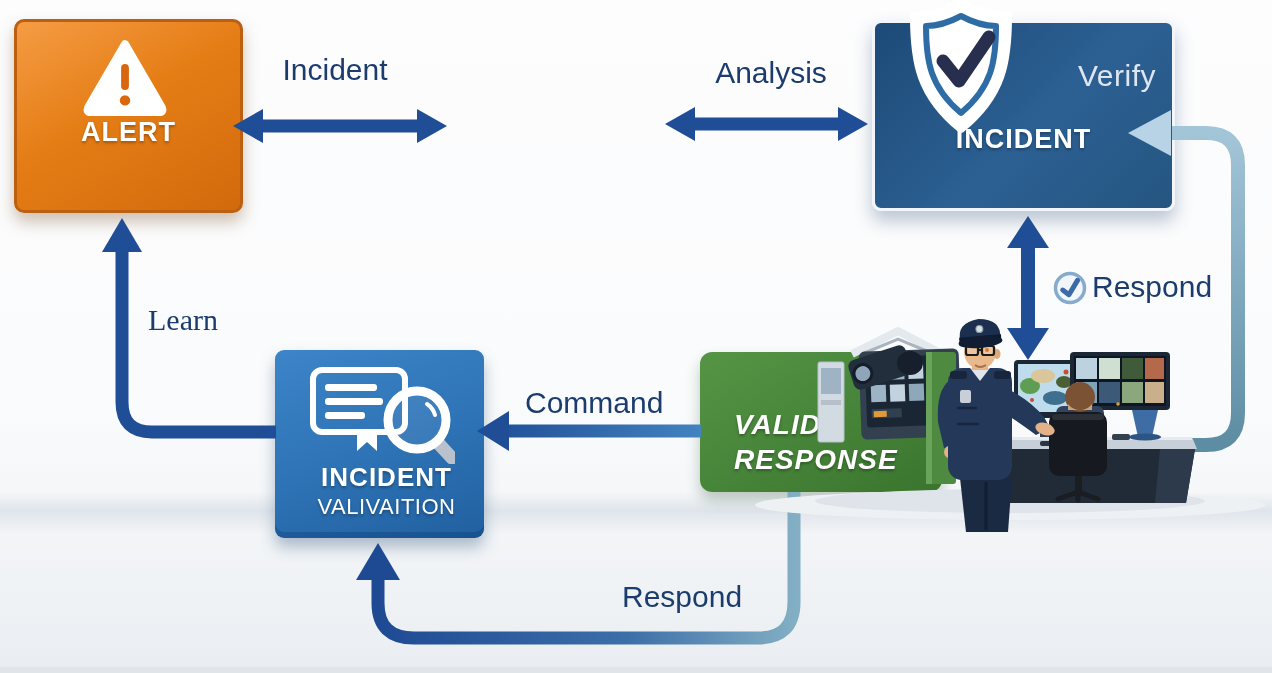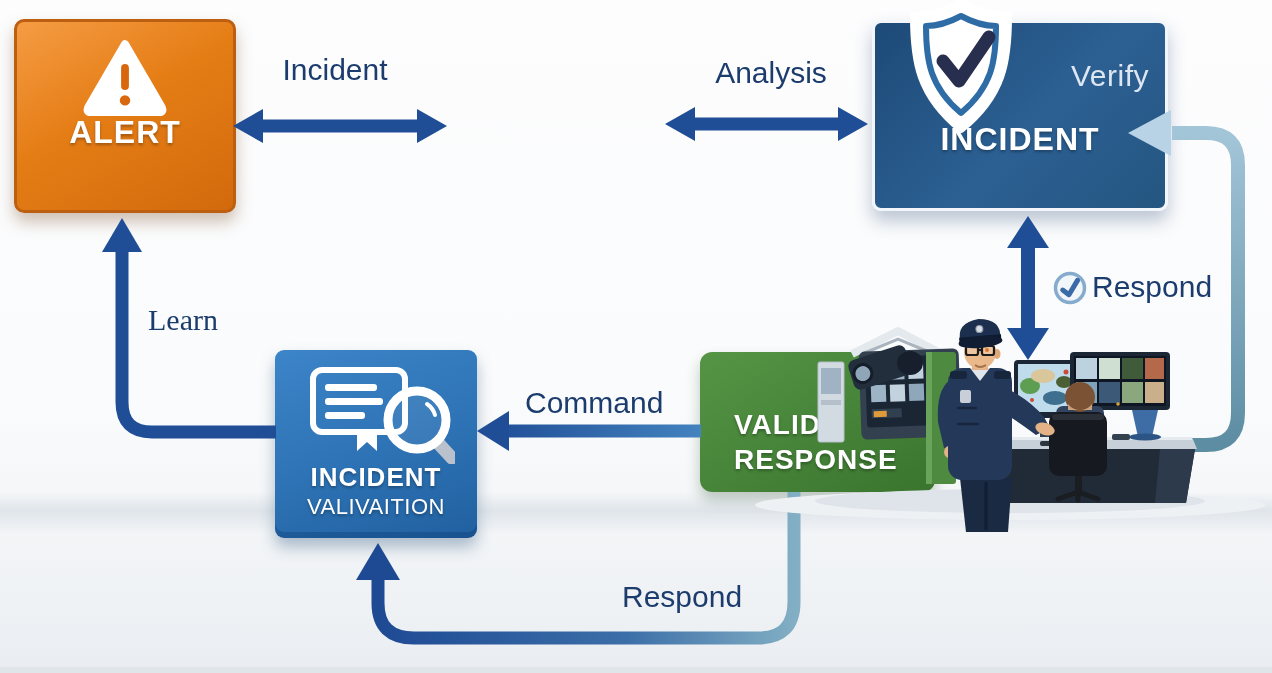--- a/index.html
+++ b/index.html
@@ -5,23 +5,23 @@
   html,body{margin:0;padding:0;background:#ffffff;}
   #canvas{
     position:relative;width:1272px;height:673px;overflow:hidden;
     font-family:"Liberation Sans","DejaVu Sans",sans-serif;
     background:linear-gradient(180deg,#fdfdfe 0%,#fafbfc 60%,#eef1f4 92%,#e9edf1 100%);
   }
   .floor-band{position:absolute;left:0;top:492px;width:100%;height:42px;z-index:0;
     background:linear-gradient(180deg,rgba(205,213,222,0) 0%,rgba(198,208,218,.45) 45%,rgba(230,234,239,0) 100%);}
   .bottom-strip{position:absolute;left:0;bottom:0;width:100%;height:6px;background:#dce1e7;opacity:.75;z-index:0;}
 
-  .box{position:absolute;border-radius:10px;z-index:1;}
+  .box{position:absolute;border-radius:10px;z-index:1;padding-left:7px;}
   .box-title{position:absolute;left:0;width:100%;text-align:center;color:#ffffff;font-weight:bold;
-    letter-spacing:1px;text-shadow:0 2px 3px rgba(0,0,0,.3);line-height:33px;font-size:32px;}
+    letter-spacing:1px;text-shadow:0 2px 3px rgba(0,0,0,.3);line-height:33px;font-size:27px;}
 
   #box-alert{left:14px;top:19px;width:216px;height:188px;
     background:linear-gradient(150deg,#f59c44 0%,#e57d15 45%,#d26a0d 100%);
     border:3px solid #bd5f10;box-shadow:0 9px 16px rgba(120,80,40,.35);}
   #box-alert .box-title{top:94px;}
 
   #box-detected{left:448px;top:20px;width:215px;height:185px;
     background:linear-gradient(150deg,#d9532f 0%,#c23d20 50%,#ab3014 100%);
     border:3px solid #9d2b12;box-shadow:0 9px 16px rgba(120,50,30,.35);}
   #box-detected .box-title{top:94px;font-size:26px;}
@@ -36,21 +36,21 @@
     background:linear-gradient(160deg,#3c85c8 0%,#2d72b4 55%,#2160a0 100%);
     box-shadow:0 9px 15px rgba(50,90,130,.38), inset 0 -6px 0 rgba(0,40,90,.25);}
   #box-valivation .line1{position:absolute;top:112px;width:100%;text-align:center;color:#fff;font-weight:bold;
     font-size:26px;letter-spacing:1px;text-shadow:0 2px 3px rgba(0,0,0,.3);}
   #box-valivation .line2{position:absolute;top:144px;width:100%;text-align:center;color:#fff;font-weight:normal;
     font-size:22px;letter-spacing:.5px;text-shadow:0 2px 3px rgba(0,0,0,.3);}
 
   #box-response{left:700px;top:352px;width:235px;height:140px;border-radius:12px;
     background:linear-gradient(150deg,#569545 0%,#47853a 50%,#3a742d 100%);
     background:linear-gradient(150deg,#569545 0%,#47853a 50%,#3a742d 100%);
-    box-shadow:0 8px 14px rgba(70,100,70,.33);}
+    box-shadow:0 8px 14px rgba(70,100,70,.33);font-style:italic;}
   #box-response .box-title{text-align:left;padding-left:34px;top:55px;font-size:28px;line-height:35px;}
 
   .box-icon{position:absolute;}
 
   .lbl{position:absolute;color:#1b3c6d;z-index:4;font-size:30px;}
   #lbl-incident{left:270px;top:53px;width:130px;text-align:center;}
   #lbl-analysis{left:706px;top:56px;width:130px;text-align:center;}
   #lbl-learn{left:148px;top:303px;font-family:Liberation Serif, serif;}
   #lbl-command{left:525px;top:386px;}
   #lbl-respond-loop{left:622px;top:580px;}

